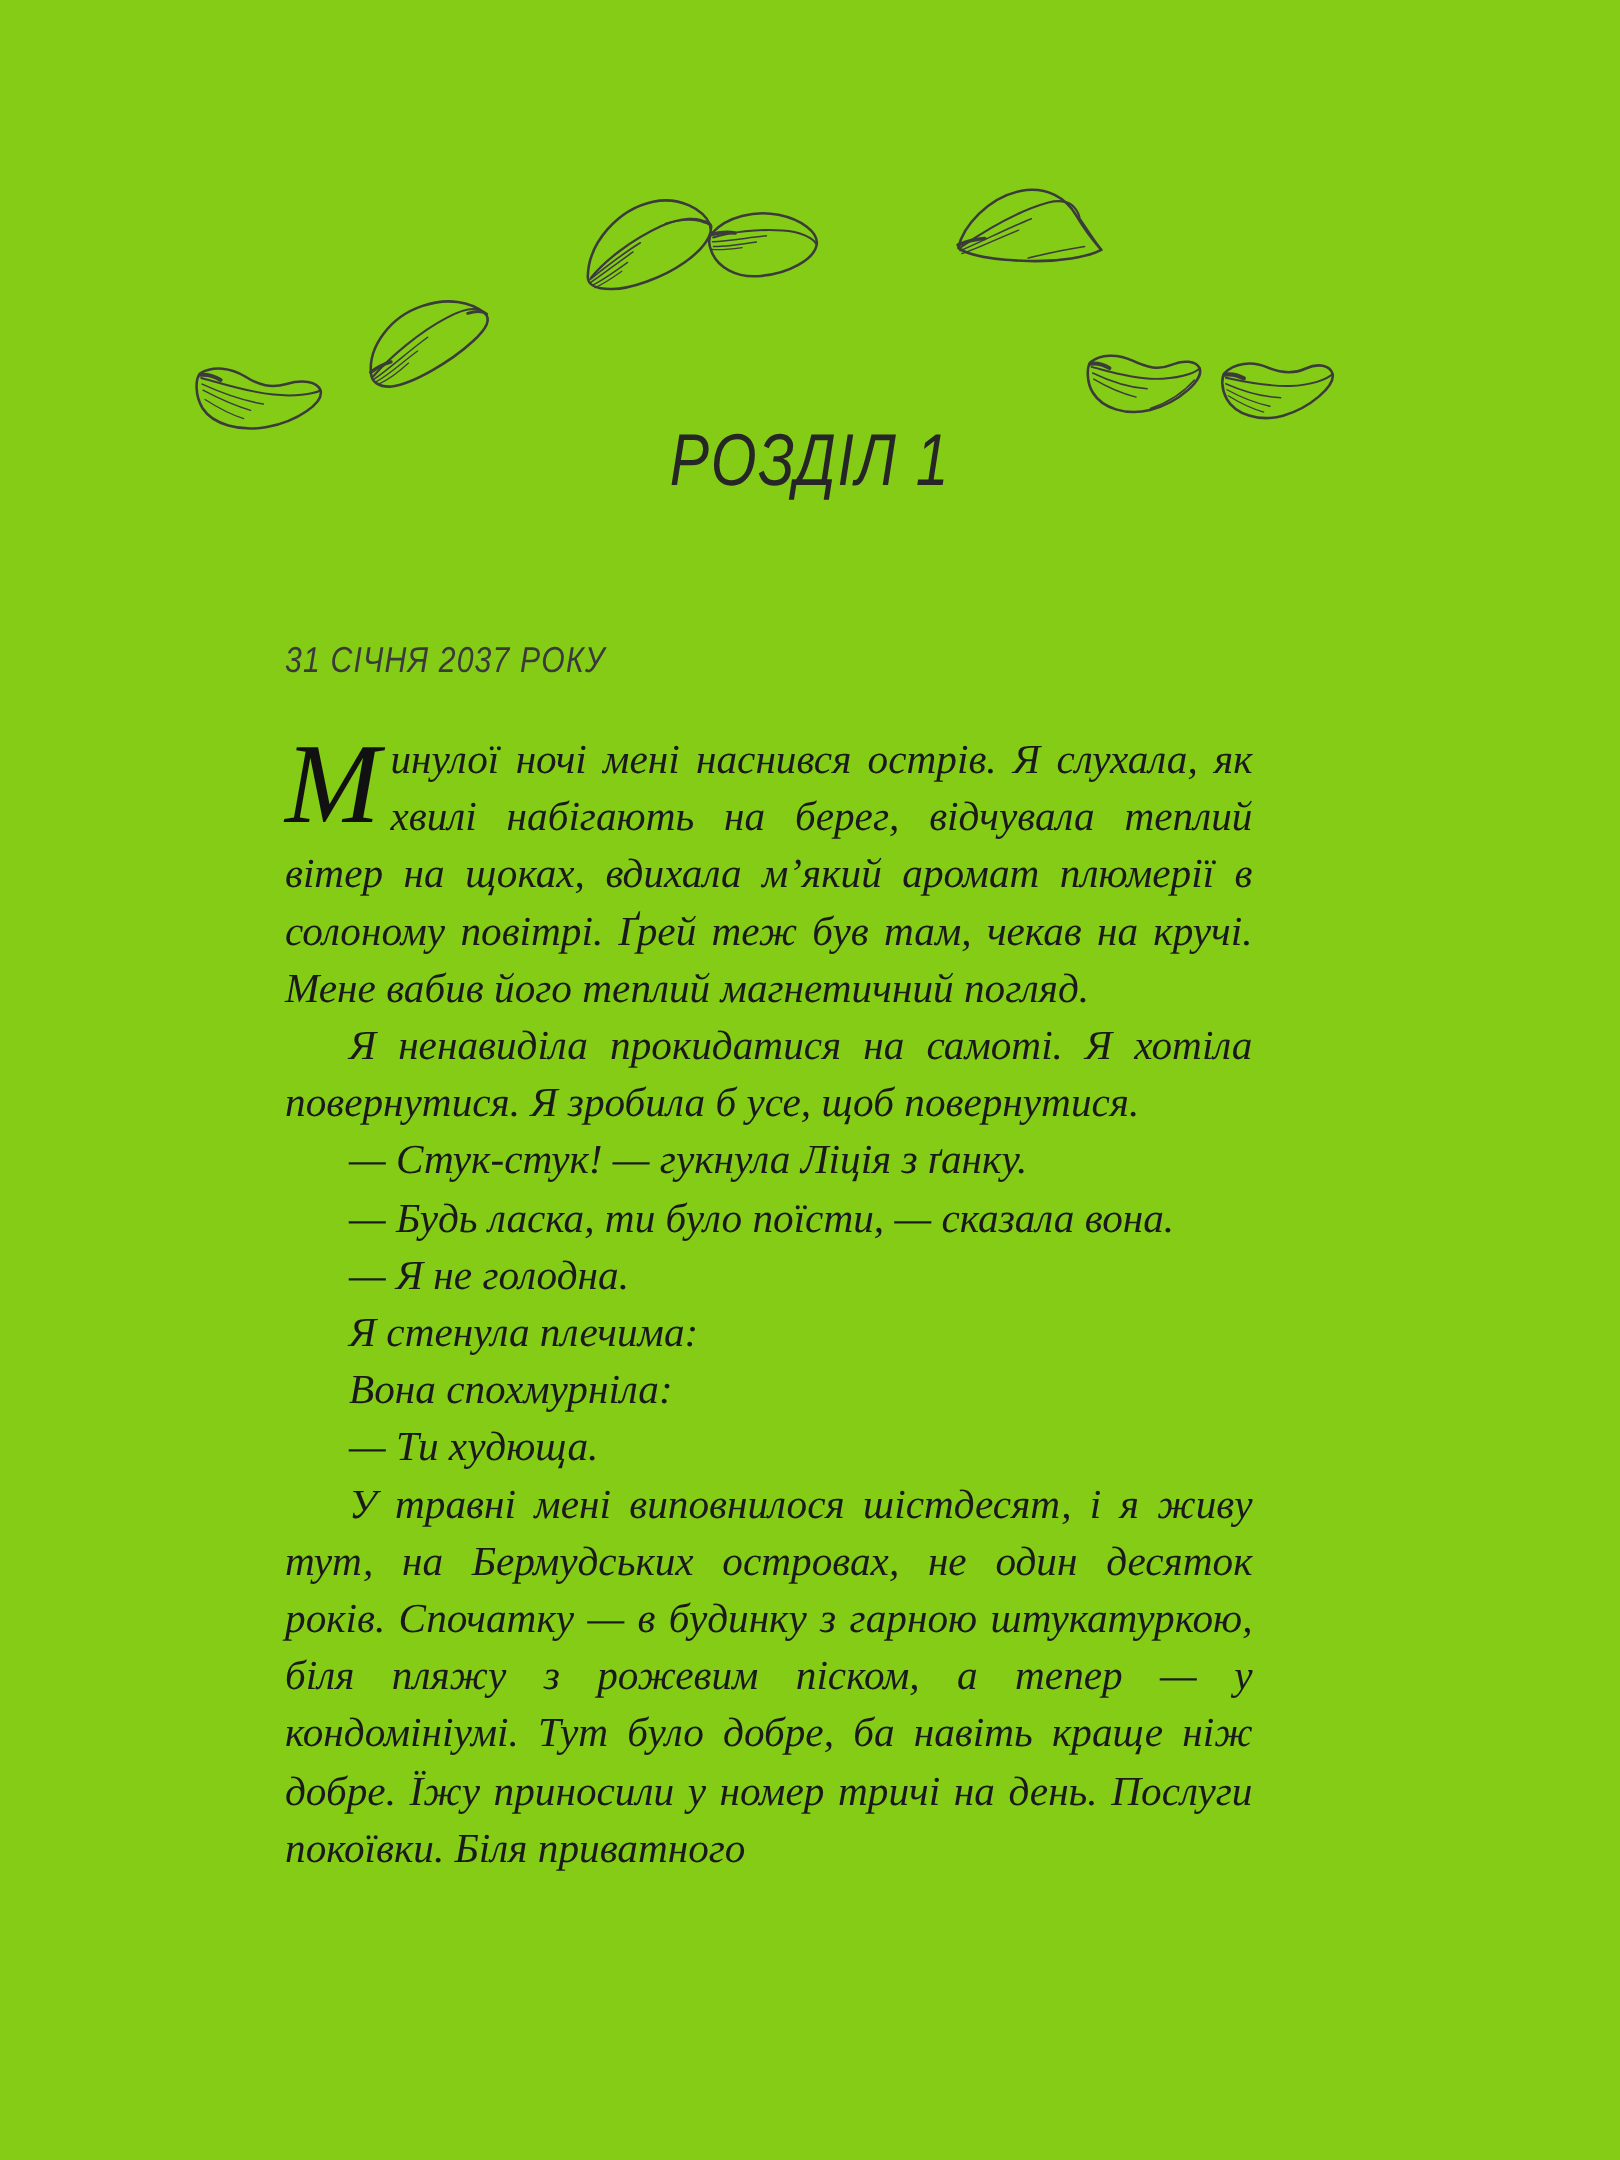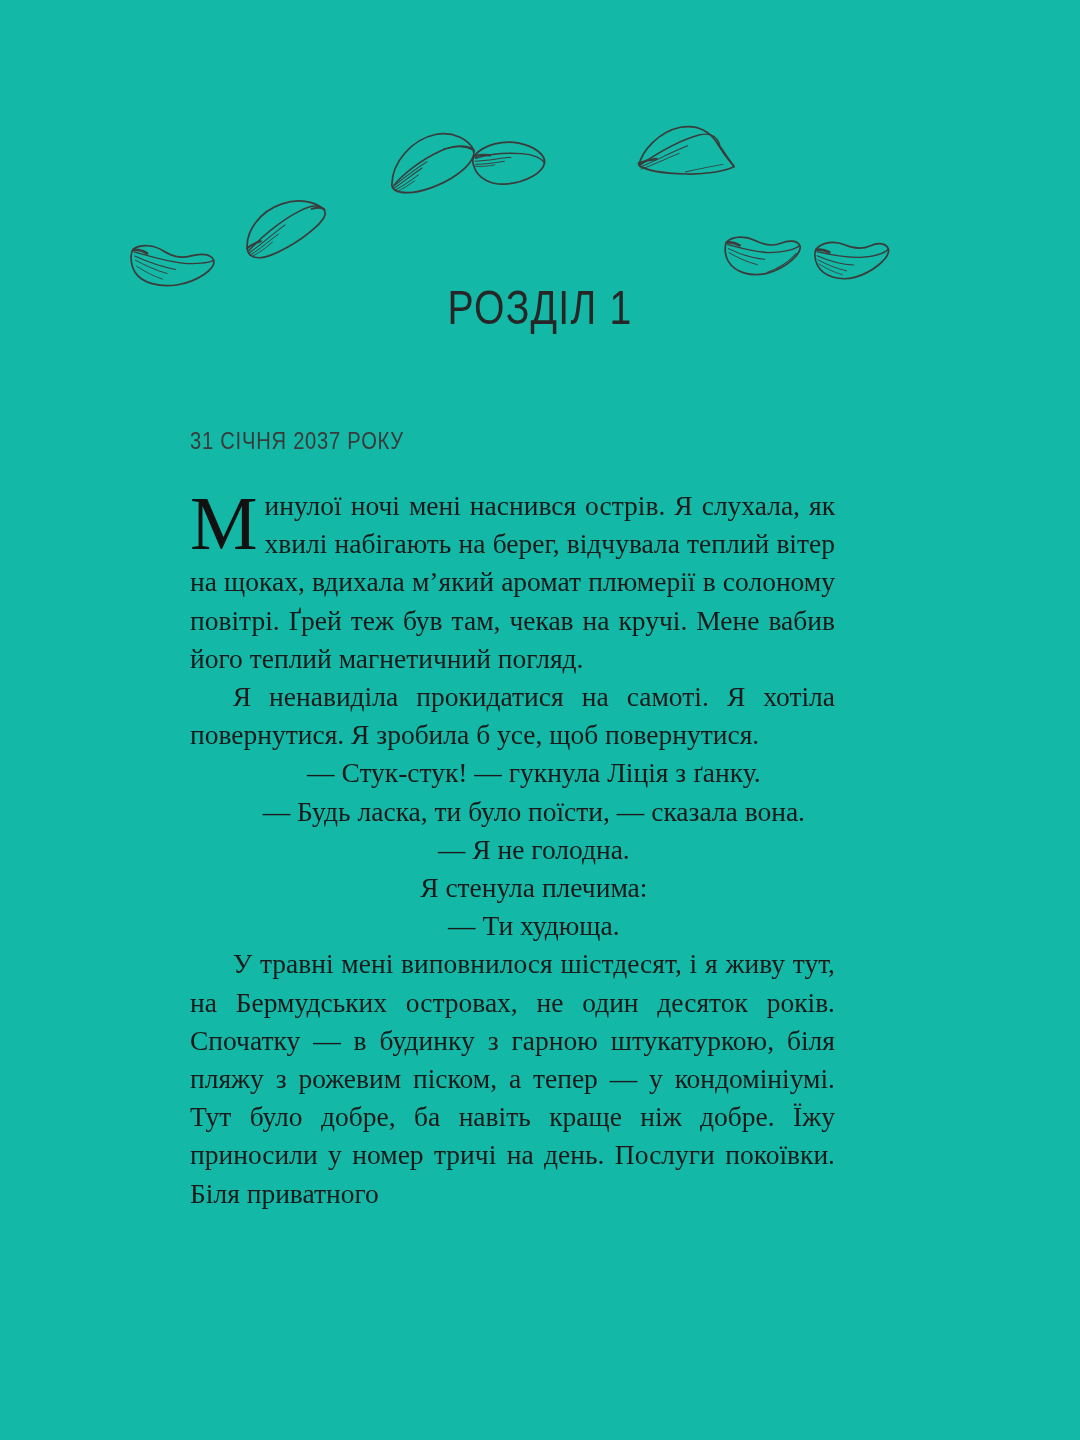--- a/index.html
+++ b/index.html
@@ -13,21 +13,22 @@
     position: relative;
     overflow: hidden;
     font-family: "Liberation Serif", "DejaVu Serif", serif;
     color: #1a1a1a;
     -webkit-font-smoothing: antialiased;
   }
 
   .page {
     position: absolute;
     inset: 0;
-    background: #14b8a6;
+    background: #84cc16;
+    font-style: italic;
   }
 
   
   .petals {
     position: absolute;
     left: 0;
     top: 0;
     width: 1080px;
     height: 320px;
     pointer-events: none;
@@ -85,21 +86,21 @@
     text-justify: inter-word;
     color: #1a1a1a;
     hyphens: manual;
   }
   .body-text p {
     margin: 0;
     text-indent: 1.55em;
   }
   .body-text p.dialogue {
     text-indent: 1.55em;
-    text-align: center;
+    text-align: left;
   }
   .body-text p.first {
     text-indent: 0;
   }
 
   
   .dropcap {
     float: left;
     font-size: 76px;
     line-height: 63px;
@@ -212,20 +213,21 @@
 
     <p class="dialogue"><span>— Стук-стук! — гукнула Ліція з ґанку.</span></p>
 
 
     <p class="dialogue"><span>— Будь ласка, ти було поїсти, — сказала вона.</span></p>
 
     <p class="dialogue"><span>— Я не голодна.</span></p>
 
     <p class="dialogue"><span>Я стенула плечима:</span></p>
 
+    <p class="dialogue"><span>Вона спохмурніла:</span></p>
 
     <p class="dialogue"><span>— Ти худюща.</span></p>
 
     <p><span>У травні мені виповнилося шістдесят, і я живу тут, на Бермудських островах, не один десяток років. Спочатку — в будинку з гарною штукатуркою, біля пляжу з рожевим піском, а тепер — у кондомініумі. Тут було добре, ба навіть краще ніж добре. Їжу приносили у номер тричі на день. Послуги покоївки. Біля приватного</span></p>
 
   </div>
 
 </div>
 
 </body></html>

